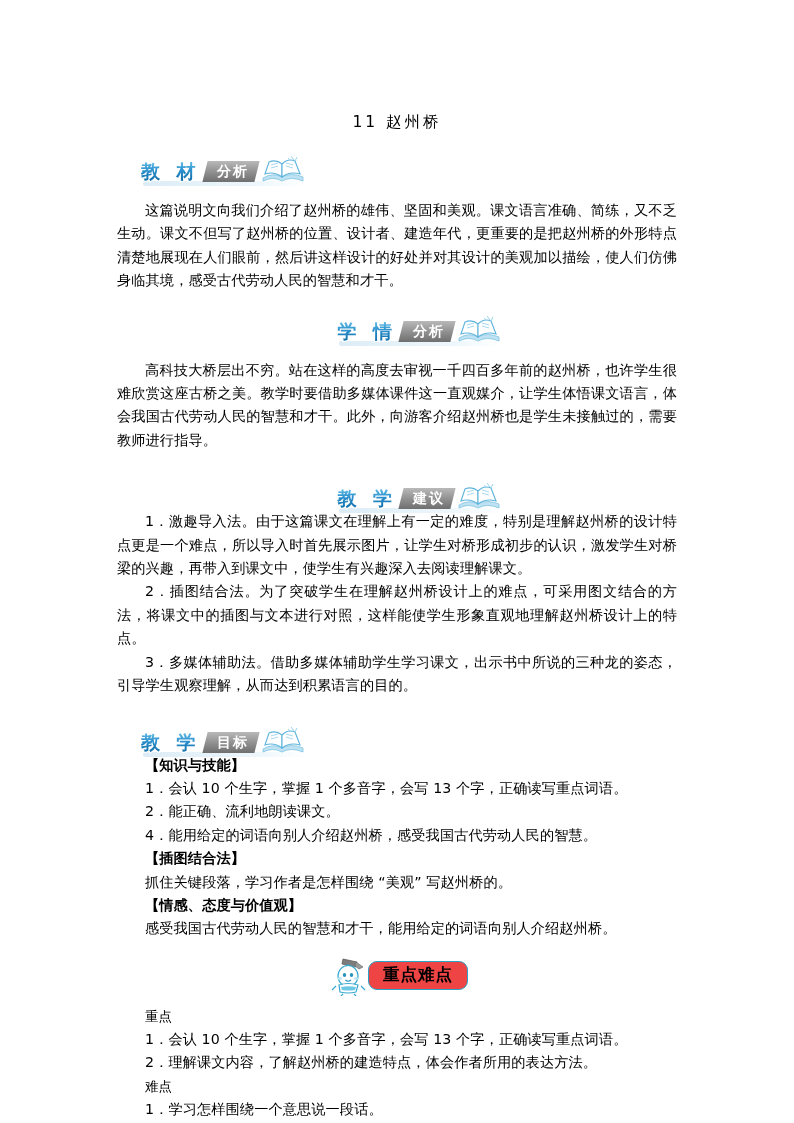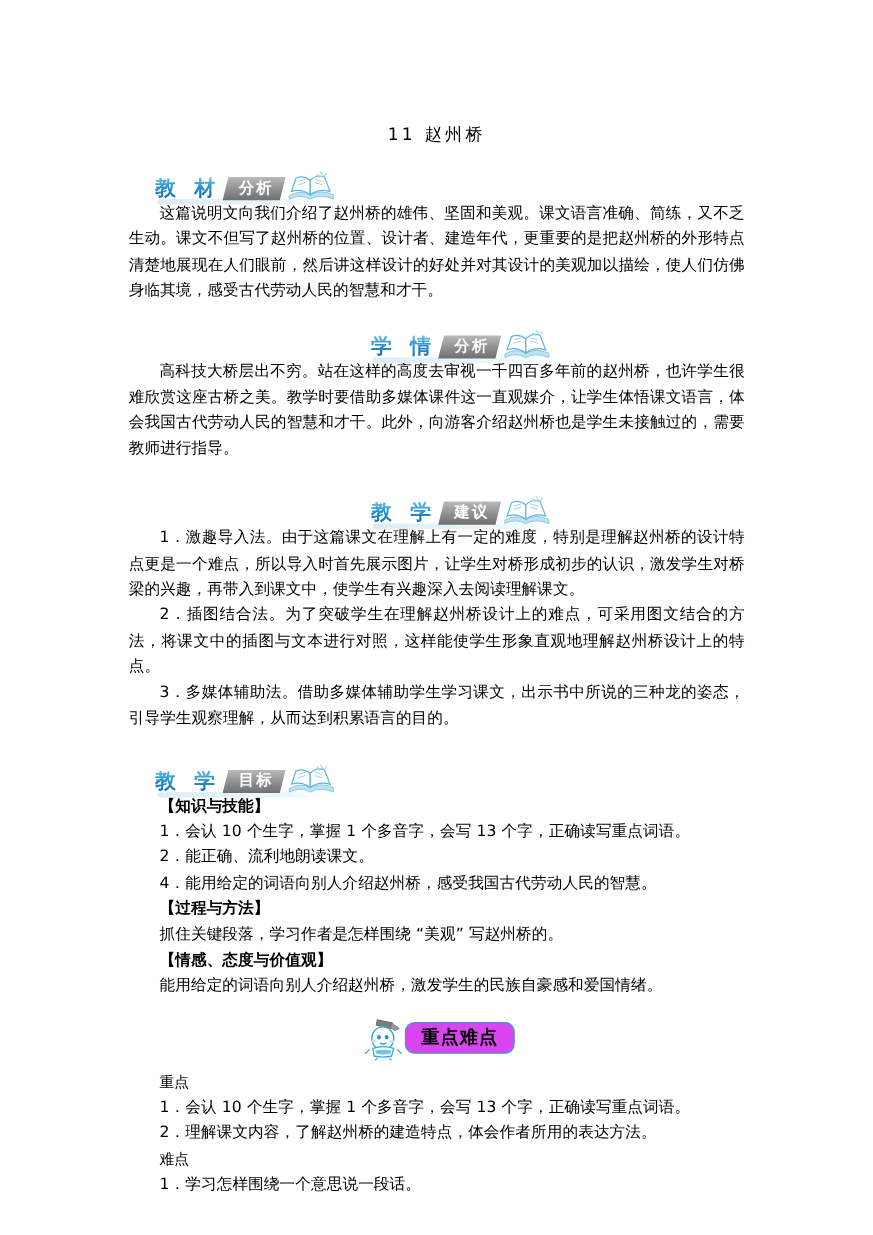--- a/index.html
+++ b/index.html
@@ -125,21 +125,21 @@
   p.para {
     margin: 0;
     font-size: 14.2px;
     line-height: 23.4px;
     text-indent: 28px;
     text-align: justify;
     text-justify: inter-ideograph;
     letter-spacing: 0.1px;
     font-family: "DejaVu Sans", "Liberation Sans", sans-serif;
   }
-  p.para.first { margin-top: 0; }
+  p.para.first { margin-top: 16px; }
   p.item {
     margin: 0;
     font-size: 14.2px;
     line-height: 23.4px;
     text-indent: 28px;
     text-align: justify;
     text-justify: inter-ideograph;
     letter-spacing: 0.1px;
   }
   p.sub-item {
@@ -194,21 +194,21 @@
   }
   .keypoint-box {
     border: 1.6px solid #29a3c9;
     border-radius: 9px;
     padding: 2px 14px 3px 14px;
     font-size: 16.5px;
     font-weight: bold;
     letter-spacing: 1px;
     color: #000;
     line-height: 22px;
-    background: #d946ef;
+    background: #ef4444;
     margin-left: -6px;
   }
 </style>
 </head>
 <body>
 
 <div class="page">
   <div class="content">
 
     <h1 class="doc-title">11 赵州桥</h1>
@@ -295,24 +295,24 @@
             <path d="M30 2 L33 6 M36 3 L34 7 M27 4 L30 7" stroke="#9ad6ef" stroke-width="1" fill="none"></path>
           </svg>
         </span>
       </div>
     </div>
 
     <p class="heading-br">【知识与技能】</p>
     <p class="sub-item">1．会认 10 个生字，掌握 1 个多音字，会写 13 个字，正确读写重点词语。</p>
     <p class="sub-item">2．能正确、流利地朗读课文。</p>
     <p class="sub-item">4．能用给定的词语向别人介绍赵州桥，感受我国古代劳动人民的智慧。</p>
-    <p class="heading-br">【过程与方法】</p>
+    <p class="heading-br">【插图结合法】</p>
     <p class="sub-item">抓住关键段落，学习作者是怎样围绕 “美观” 写赵州桥的。</p>
     <p class="heading-br">【情感、态度与价值观】</p>
-    <p class="sub-item">能用给定的词语向别人介绍赵州桥，激发学生的民族自豪感和爱国情绪。</p>
+    <p class="sub-item">感受我国古代劳动人民的智慧和才干，能用给定的词语向别人介绍赵州桥。</p>
 
     <div class="keypoint-row">
       <span class="keypoint-mascot">
         <svg viewBox="0 0 46 40" width="46" height="40">
           <path d="M17 3 L31 6 L30 11 L16 8 Z" fill="#7d7d7d" stroke="#5e5e5e" stroke-width="0.8"></path>
           <path d="M30 6 L37 11 L33 13 L29 10 Z" fill="#9a9a9a" stroke="#6e6e6e" stroke-width="0.7"></path>
           <ellipse cx="22" cy="20" rx="10" ry="10.5" fill="#ffffff" stroke="#39aacf" stroke-width="1.2"></ellipse>
           <ellipse cx="18.5" cy="19" rx="1.7" ry="2" fill="#2a93bd"></ellipse>
           <ellipse cx="25.5" cy="19" rx="1.7" ry="2" fill="#2a93bd"></ellipse>
           <path d="M19.5 24 Q22 26.5 25 24" stroke="#2a93bd" stroke-width="1.1" fill="none"></path>

